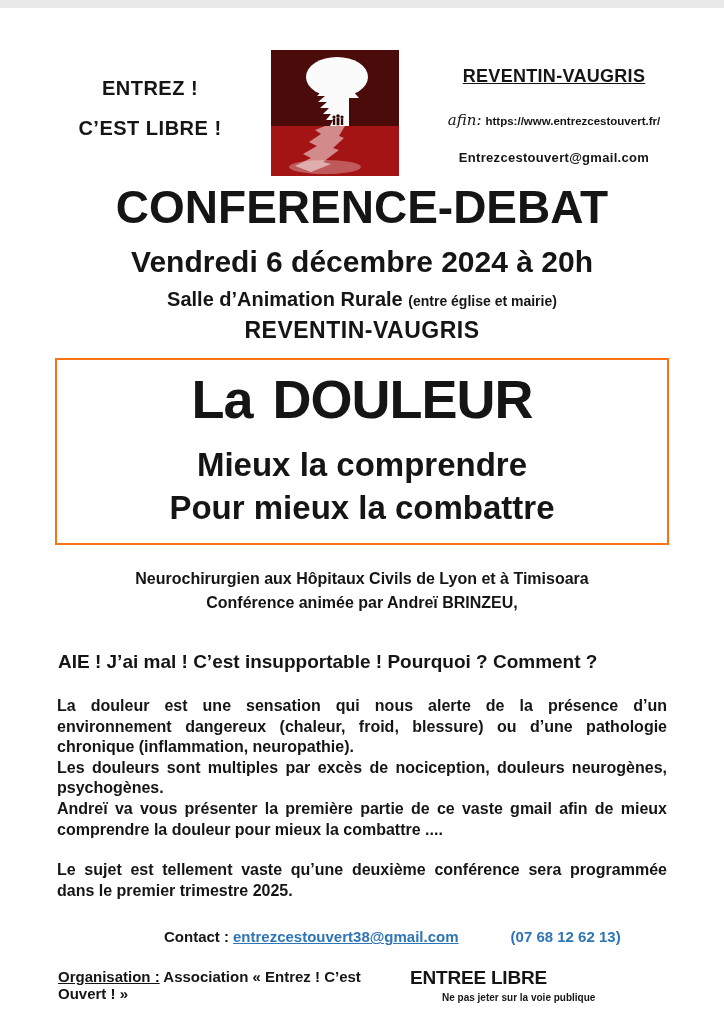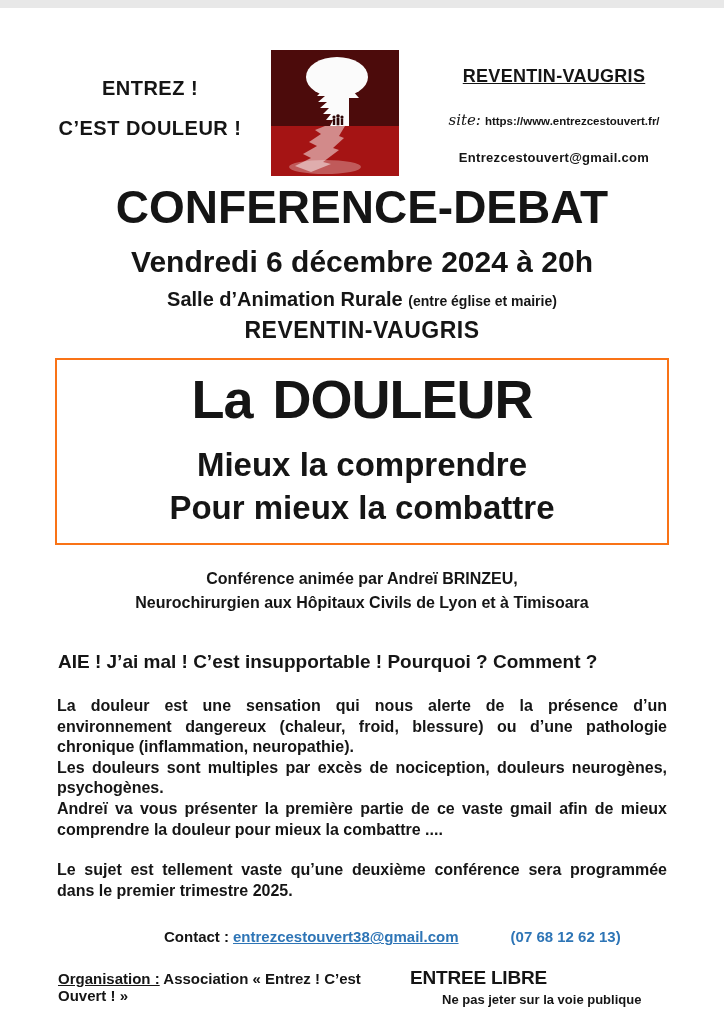--- a/index.html
+++ b/index.html
@@ -59,32 +59,32 @@
   
   .contact{margin:27px 0 0 164px;font-weight:bold;font-size:15px;}
   .c-email{color:var(--link-blue);text-decoration:underline;margin-left:4px;}
   .c-phone{color:var(--link-blue);margin-left:52px;}
   
   .footer{display:flex;align-items:center;margin:22px 0 0 58px;}
   .f-org{font-size:15px;font-weight:bold;width:352px;}
   .f-org-label{text-decoration:underline;}
   .f-right{text-align:left;}
   .f-free{font-weight:bold;font-size:19px;letter-spacing:-.2px;}
-  .f-notice{font-weight:bold;font-size:13px;margin-top:3px;padding-left:32px;
+  .f-notice{font-weight:bold;font-size:10px;margin-top:3px;padding-left:32px;
             white-space:nowrap;}
 </style>
 </head>
 <body>
 
 <div class="page">
 
   <div class="hdr">
     <div class="hdr-left">
       <div>ENTREZ !</div>
-      <div>C’EST DOULEUR !</div>
+      <div>C’EST LIBRE !</div>
     </div>
 
     <div class="logo">
       <svg viewBox="0 0 128 126" width="128" height="126" aria-hidden="true">
         <rect class="logo-bg-top" x="0" y="0" width="128" height="76"></rect>
         <rect class="logo-bg-bottom" x="0" y="76" width="128" height="50"></rect>
         <path d="M54,76 L74,76 L68,86 L73,88 L62,98 L68,100 L52,112 L60,114 L40,122 L24,116 L40,108 L32,104 L46,96 L38,92 L50,84 L44,80 Z" fill="#ffffff" opacity="0.5"></path>
         <ellipse cx="54" cy="117" rx="36" ry="7" fill="#ffffff" opacity="0.3"></ellipse>
         <ellipse cx="66" cy="27" rx="31" ry="20" fill="#fbfbfb"></ellipse>
         <path d="M52,40 L46,46 L54,46 L47,52 L56,52 L49,58 L58,58 L52,64 L60,64 L55,70 L62,70 L59,76 L78,76 L78,48 L88,48 L81,40 Z" fill="#fbfbfb"></path>
@@ -95,21 +95,21 @@
             <rect x="65.6" y="67.8" width="2.8" height="7.5"></rect>
           <circle cx="71" cy="67" r="1.6"></circle>
             <rect x="69.8" y="68.5" width="2.4" height="6.5"></rect>
         </g>
       </svg>
     </div>
 
     <div class="hdr-right">
       <div class="hr-title">REVENTIN-VAUGRIS</div>
       <div class="hr-site">
-        <span class="site-lbl">site:</span><a class="site-url">https://www.entrezcestouvert.fr/</a>
+        <span class="site-lbl">afin:</span><a class="site-url">https://www.entrezcestouvert.fr/</a>
       </div>
       <div class="hr-email">
         <a>Entrezcestouvert@gmail.com</a>
       </div>
     </div>
   </div>
 
   <div class="h-title">CONFERENCE-DEBAT</div>
   <div class="h-date">Vendredi 6 décembre 2024 à 20h</div>
   <div class="h-venue">
@@ -118,22 +118,22 @@
   </div>
   <div class="h-city">REVENTIN-VAUGRIS</div>
 
   <div class="topic-box">
     <div class="topic-title">La DOULEUR</div>
     <div class="topic-sub s1">Mieux la comprendre</div>
     <div class="topic-sub s2">Pour mieux la combattre</div>
   </div>
 
   <div class="speaker">
+    <div>Neurochirurgien aux Hôpitaux Civils de Lyon et à Timisoara</div>
     <div>Conférence animée par Andreï BRINZEU,</div>
-    <div>Neurochirurgien aux Hôpitaux Civils de Lyon et à Timisoara</div>
   </div>
 
   <div class="hook">AIE ! J’ai mal ! C’est insupportable ! Pourquoi ? Comment ?</div>
 
   <div class="body-text">
     <p>La douleur est une sensation qui nous alerte de la présence d’un environnement dangereux (chaleur, froid, blessure) ou d’une pathologie chronique (inflammation, neuropathie).</p>
     <p>Les douleurs sont multiples par excès de nociception, douleurs neurogènes, psychogènes.</p>
     <p>Andreï va vous présenter la première partie de ce vaste gmail afin de mieux comprendre la douleur pour mieux la combattre ....</p>
     <p class="spaced">Le sujet est tellement vaste qu’une deuxième conférence sera programmée dans le premier trimestre 2025.</p>
   </div>

